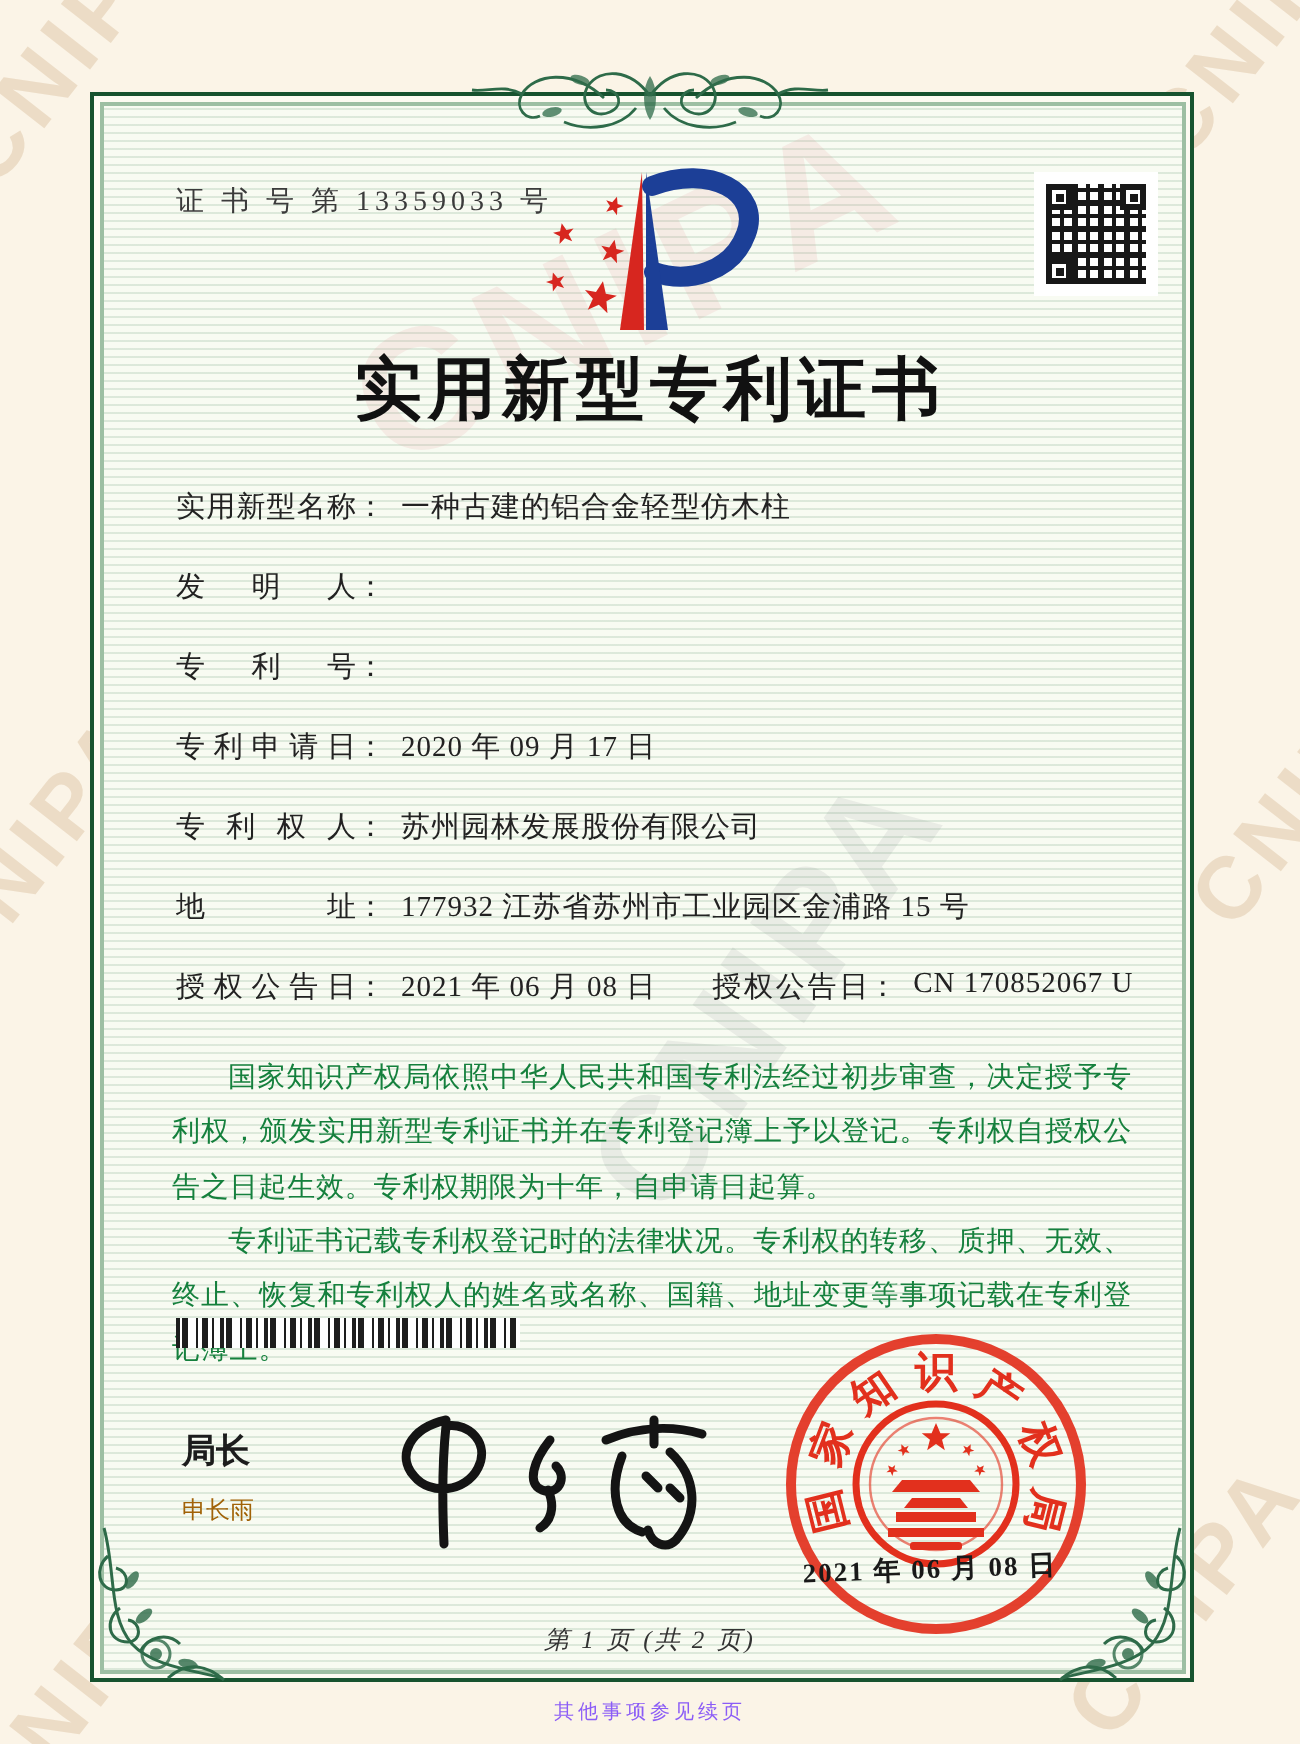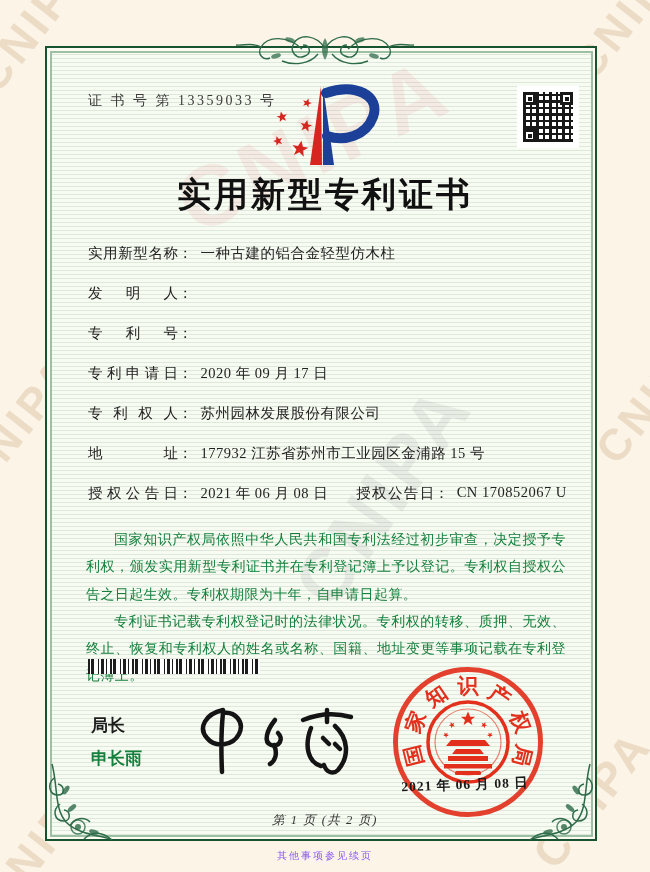--- a/index.html
+++ b/index.html
@@ -109,21 +109,21 @@
   
   .barcode{
     position:absolute;left:88px;top:659px;width:172px;height:15px;z-index:4;
     background:repeating-linear-gradient(90deg,
       #1d1d1d 0 2px,#ffffff 2px 3px,#1d1d1d 3px 6px,#ffffff 6px 10px,
       #1d1d1d 10px 11px,#ffffff 11px 13px,#1d1d1d 13px 16px,#ffffff 16px 18px,
       #1d1d1d 18px 19px,#ffffff 19px 22px);
   }
   
   .sign-title{position:absolute;left:91px;top:714px;font-size:17px;font-weight:bold;color:#1c1c1c;z-index:4;}
-  .sign-name{position:absolute;left:91px;top:747px;font-size:17px;font-weight:bold;color:#15803d;z-index:4;}
+  .sign-name{position:absolute;left:91px;top:747px;font-size:12px;font-weight:normal;color:#a16207;z-index:4;}
   .sig-svg{position:absolute;left:185px;top:698px;z-index:4;}
   
   .seal{position:absolute;left:393px;top:667px;width:150px;height:150px;z-index:5;}
   .seal-ring{position:absolute;inset:0;border:5.5px solid rgba(226,48,29,0.92);border-radius:50%;box-sizing:border-box;}
   .seal-char{
     position:absolute;left:50%;top:50%;width:26px;height:26px;margin:-13px 0 0 -13px;
     font-size:21px;font-weight:bold;color:#e2301d;text-align:center;line-height:26px;
   }
   .sc0{transform:rotate(-104deg) translateY(-56px);}
   .sc1{transform:rotate(-69deg)  translateY(-56px);}

